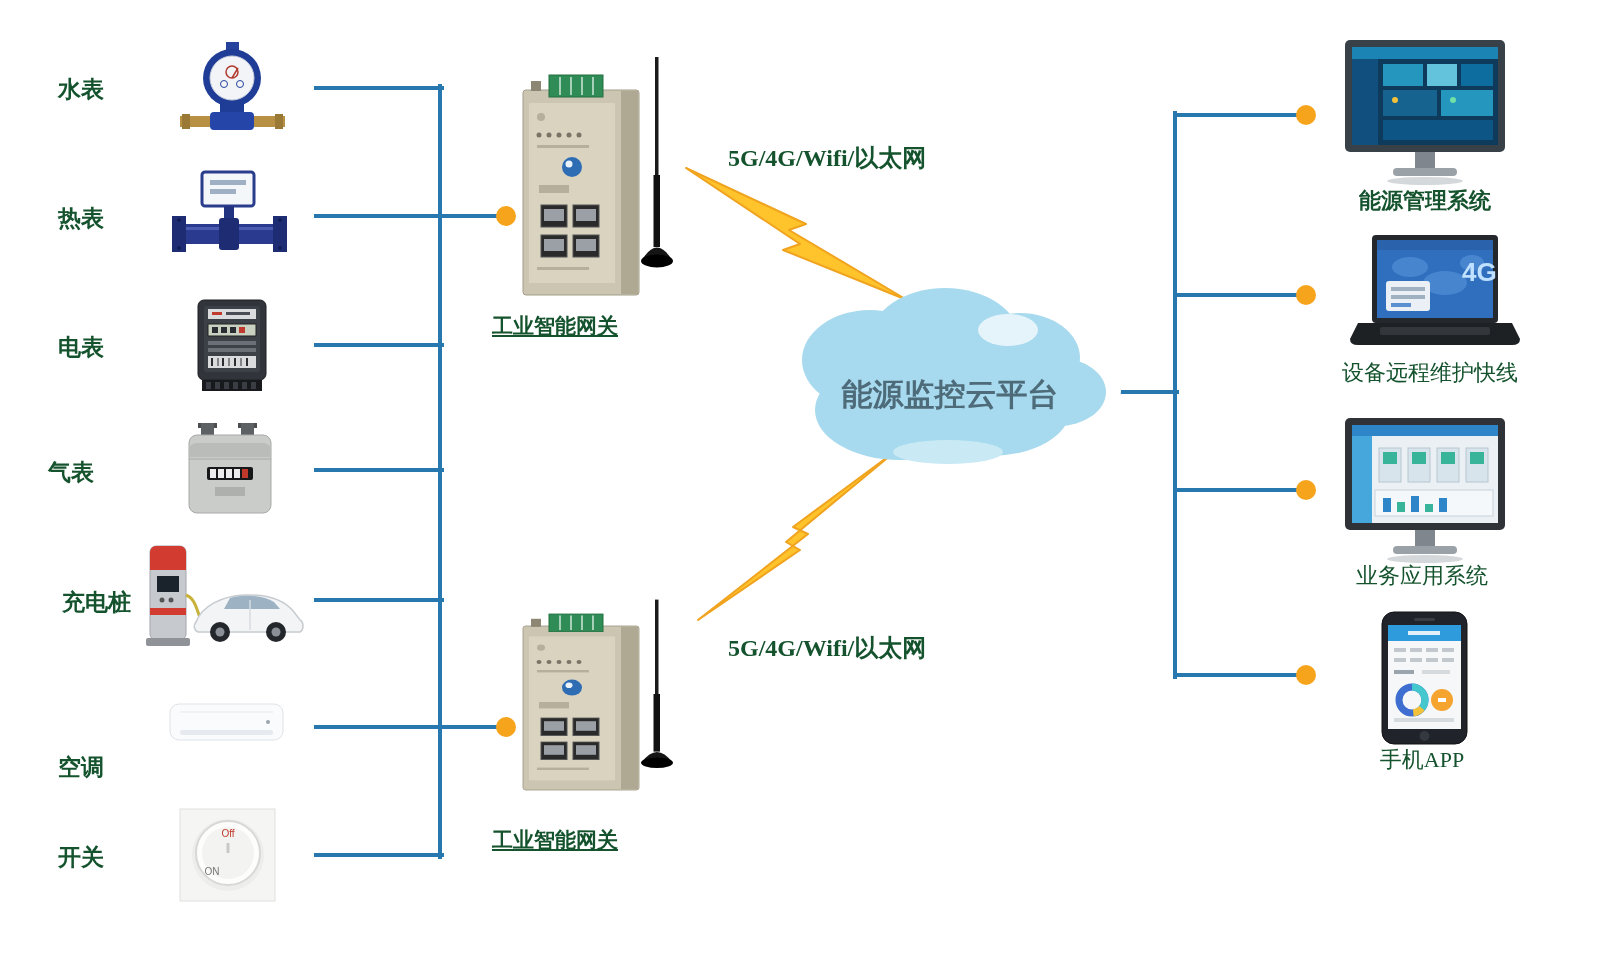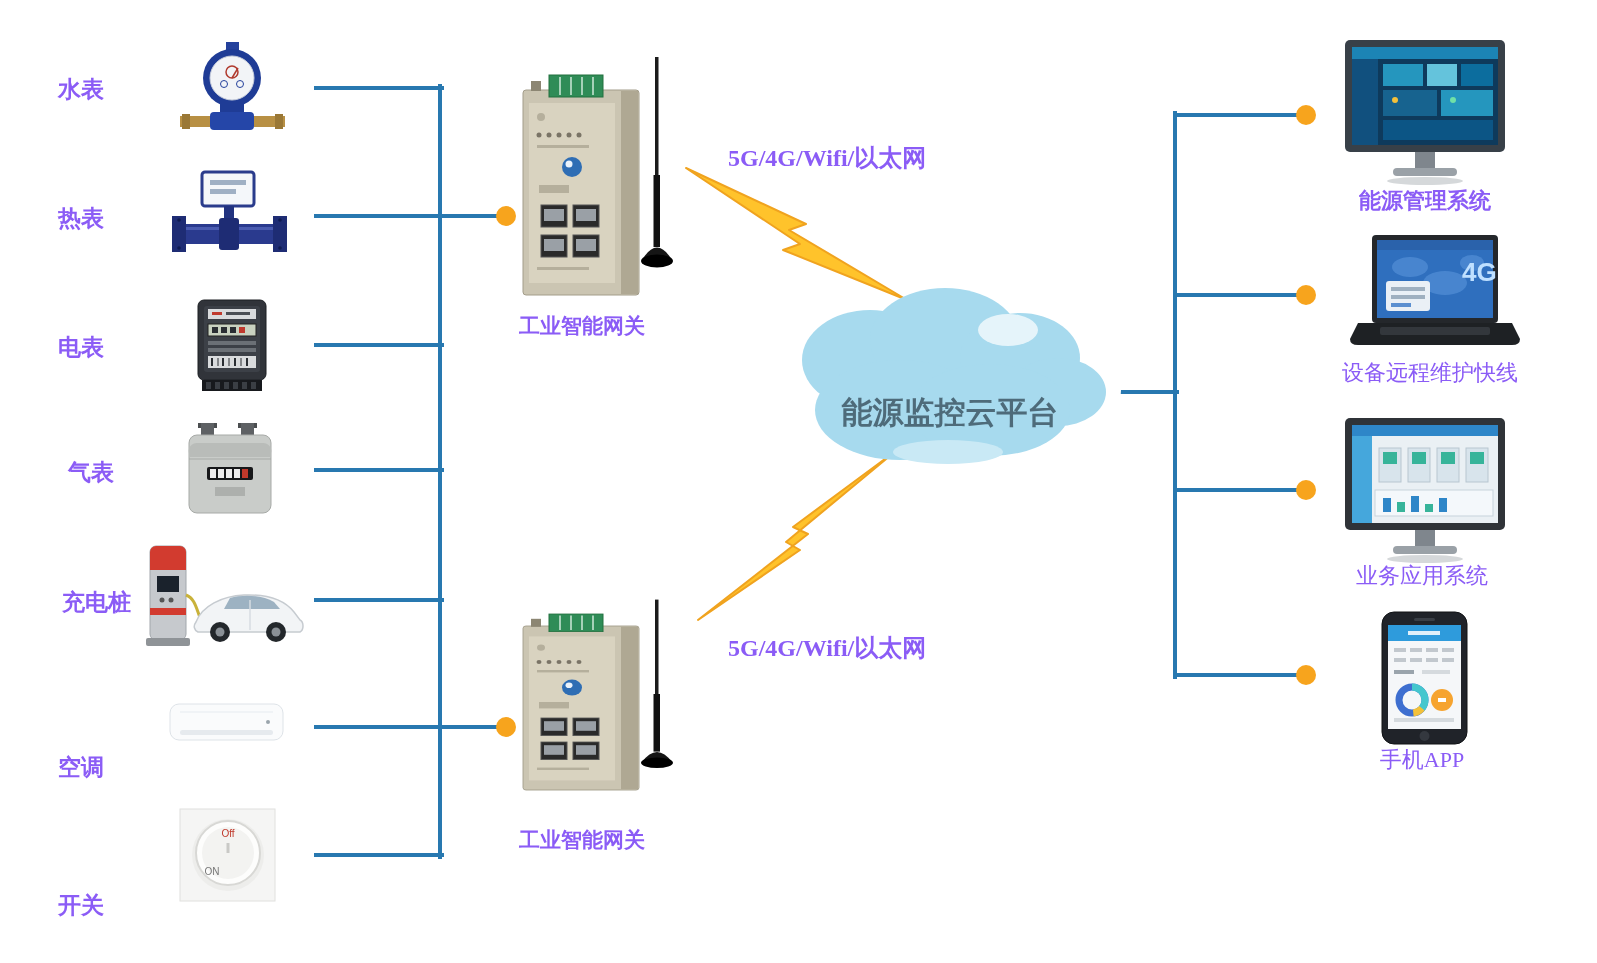--- a/index.html
+++ b/index.html
@@ -1,23 +1,23 @@
 <!DOCTYPE html>
 <html><head>
 <meta charset="utf-8">
 <style>
   html,body{margin:0;padding:0;background:#fff;}
   .canvas{position:relative;width:1597px;height:963px;background:#ffffff;overflow:hidden;
           font-family:"Liberation Sans","DejaVu Sans",sans-serif;}
   svg.overlay{position:absolute;left:0;top:0;}
-  .lbl{position:absolute;color:#8b5cf6;white-space:nowrap;}
+  .lbl{position:absolute;color:#14532d;white-space:nowrap;}
   .lbl-left{font:bold 23px "Liberation Serif","DejaVu Serif",serif;}
   .lbl-right{font:22px "Liberation Serif","DejaVu Serif",serif;text-align:center;}
   .lbl-link{font:bold 24px "Liberation Serif","DejaVu Serif",serif;margin-left:20px;}
-  .lbl-gw{font:bold 21px "Liberation Serif","DejaVu Serif",serif;text-align:center;}
+  .lbl-gw{font:bold 21px "Liberation Serif","DejaVu Serif",serif;text-align:left;text-decoration:underline;}
   .lbl-cloud{font:bold 31px "Liberation Serif","DejaVu Serif",serif;color:#4e6b7a;text-align:center;}
 </style>
 </head>
 <body>
 
 <div class="canvas">
 
   <svg class="overlay" width="1597" height="963" viewBox="0 0 1597 963">
 
     <g stroke="#2878B0" stroke-width="4" stroke-linecap="square">
@@ -308,31 +308,31 @@
       <circle cx="1306" cy="115" r="10"></circle>
       <circle cx="1306" cy="295" r="10"></circle>
       <circle cx="1306" cy="490" r="10"></circle>
       <circle cx="1306" cy="675" r="10"></circle>
     </g>
   </svg>
 
   <div class="lbl lbl-left" style="left:58px;top:74px;">水表</div>
   <div class="lbl lbl-left" style="left:58px;top:203px;text-align:right;">热表</div>
   <div class="lbl lbl-left" style="left:58px;top:332px;">电表</div>
-  <div class="lbl lbl-left" style="left:68px;top:457px;">气表</div>
+  <div class="lbl lbl-left" style="left:48px;top:457px;">气表</div>
   <div class="lbl lbl-left" style="left:62px;top:587px;">充电桩</div>
   <div class="lbl lbl-left" style="left:58px;top:752px;">空调</div>
-  <div class="lbl lbl-left" style="left:58px;top:842px;margin-top:48px;">开关</div>
+  <div class="lbl lbl-left" style="left:58px;top:842px;">开关</div>
 
   <div class="lbl lbl-gw" style="left:492px;top:312px;width:180px;">工业智能网关</div>
   <div class="lbl lbl-gw" style="left:492px;top:826px;width:180px;">工业智能网关</div>
 
   <div class="lbl lbl-link" style="left:708px;top:142px;">5G/4G/Wifi/以太网</div>
   <div class="lbl lbl-link" style="left:708px;top:632px;">5G/4G/Wifi/以太网</div>
 
-  <div class="lbl lbl-cloud" style="left:795px;top:392px;width:310px;">能源监控云平台</div>
+  <div class="lbl lbl-cloud" style="left:795px;top:374px;width:310px;">能源监控云平台</div>
 
   <div class="lbl lbl-right" style="left:1325px;top:186px;width:200px;font-weight:bold;">能源管理系统</div>
   <div class="lbl lbl-right" style="left:1305px;top:358px;width:250px;">设备远程维护快线</div>
   <div class="lbl lbl-right" style="left:1322px;top:561px;width:200px;text-align:center;">业务应用系统</div>
   <div class="lbl lbl-right" style="left:1347px;top:745px;width:150px;">手机APP</div>
 
 </div>
 
 </body></html>

